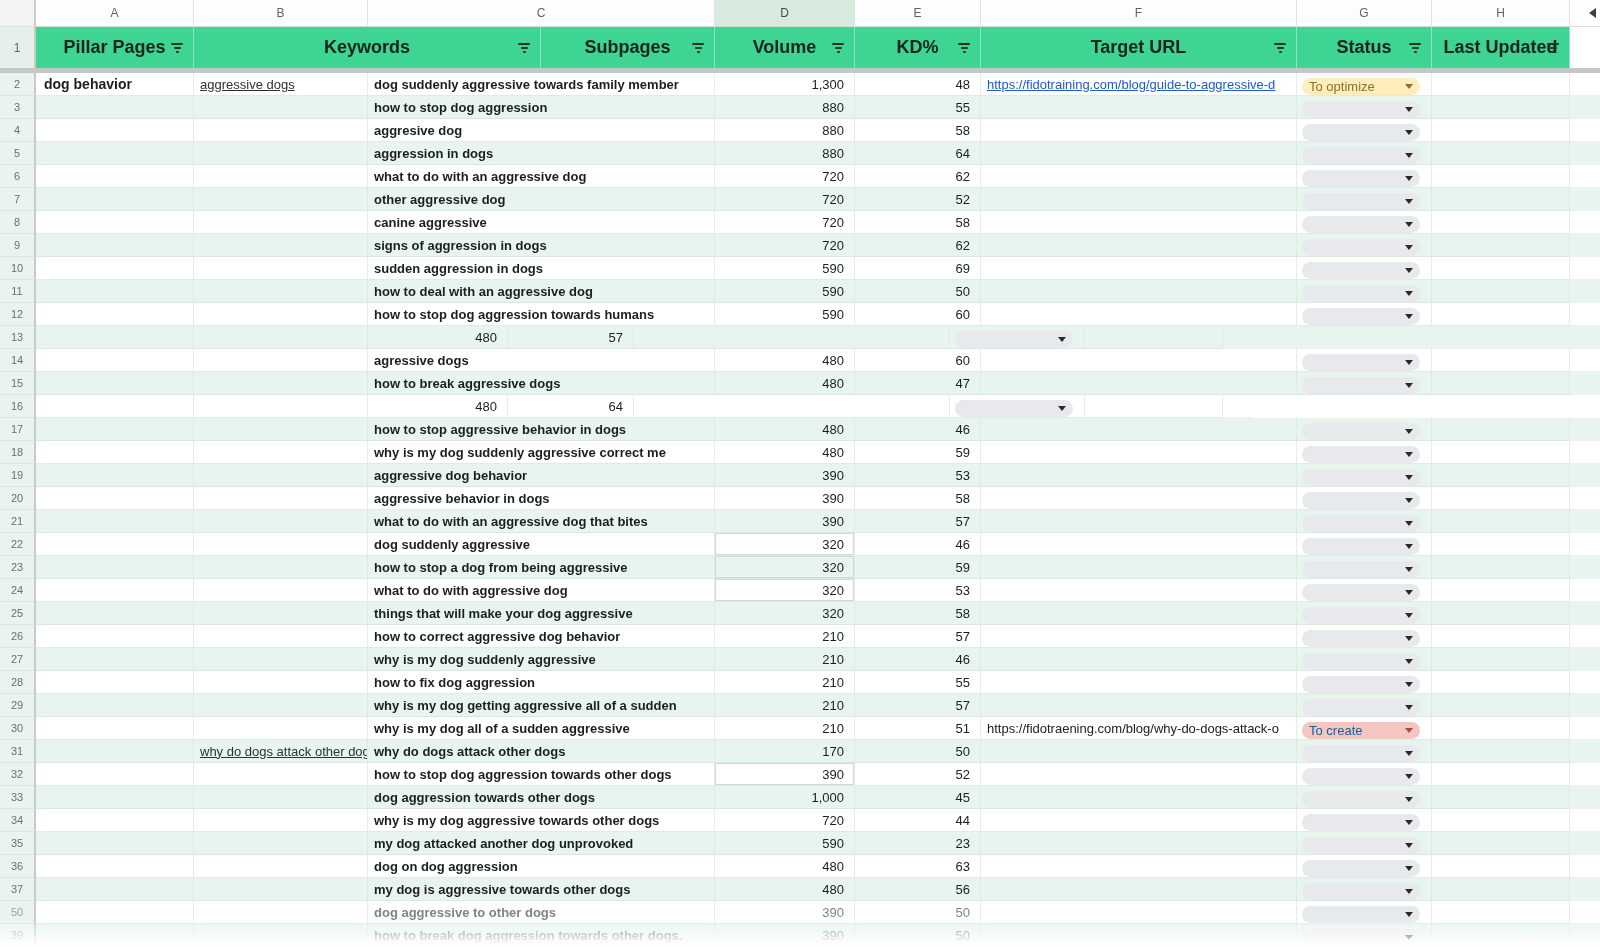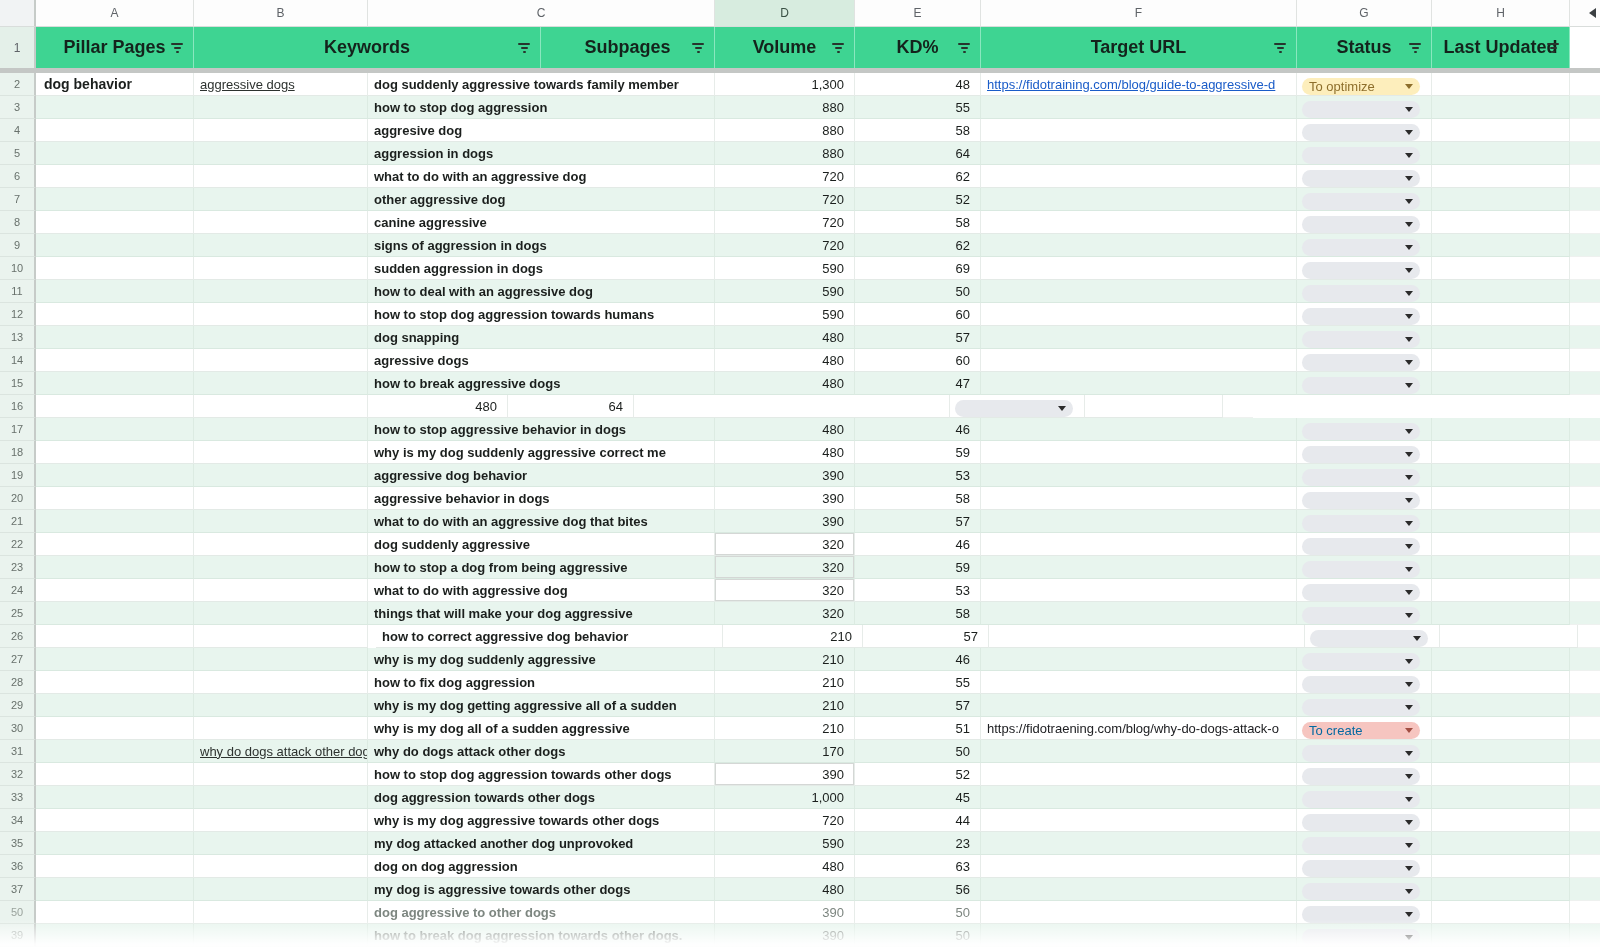--- a/index.html
+++ b/index.html
@@ -348,21 +348,20 @@
             <span class="tri"></span>
           </div>
         </div>
         <div class="cell" style="width: 138px; flex: 0 0 138px;"></div>
         <div class="row-filler" style="width: 30px; flex: 0 0 30px;"></div>
       </div>
       <div class="row stripe">
         <div class="rnum" style="width: 36px; flex: 0 0 36px;">13</div>
         <div class="cell cA" style="width: 158px; flex: 0 0 158px;"></div>
         <div class="cell cB" style="width: 174px; flex: 0 0 174px;"></div>
-        <div class="cell cC" style="width: 347px; flex: 0 0 347px;">dog snapping</div>
         <div class="cell num" style="width: 140px; flex: 0 0 140px;">480</div>
         <div class="cell num" style="width: 126px; flex: 0 0 126px;">57</div>
         <div class="cell cF" style="width: 316px; flex: 0 0 316px;"></div>
         <div class="cell cG" style="width: 135px; flex: 0 0 135px;">
           <div class="pill">
             <span class="pill-label"></span>
             <span class="tri"></span>
           </div>
         </div>
         <div class="cell" style="width: 138px; flex: 0 0 138px;"></div>
@@ -568,21 +567,21 @@
             <span class="tri"></span>
           </div>
         </div>
         <div class="cell" style="width: 138px; flex: 0 0 138px;"></div>
         <div class="row-filler" style="width: 30px; flex: 0 0 30px;"></div>
       </div>
       <div class="row">
         <div class="rnum" style="width: 36px; flex: 0 0 36px;">26</div>
         <div class="cell cA" style="width: 158px; flex: 0 0 158px;"></div>
         <div class="cell cB" style="width: 174px; flex: 0 0 174px;"></div>
-        <div class="cell cC" style="width: 347px; flex: 0 0 347px; margin-left: 8px;">how to correct aggressive dog behavior</div>
+        <div class="cell cC" style="width: 347px; flex: 0 0 347px;">how to correct aggressive dog behavior</div>
         <div class="cell num" style="width: 140px; flex: 0 0 140px;">210</div>
         <div class="cell num" style="width: 126px; flex: 0 0 126px;">57</div>
         <div class="cell cF" style="width: 316px; flex: 0 0 316px;"></div>
         <div class="cell cG" style="width: 135px; flex: 0 0 135px;">
           <div class="pill">
             <span class="pill-label"></span>
             <span class="tri"></span>
           </div>
         </div>
         <div class="cell" style="width: 138px; flex: 0 0 138px;"></div>

